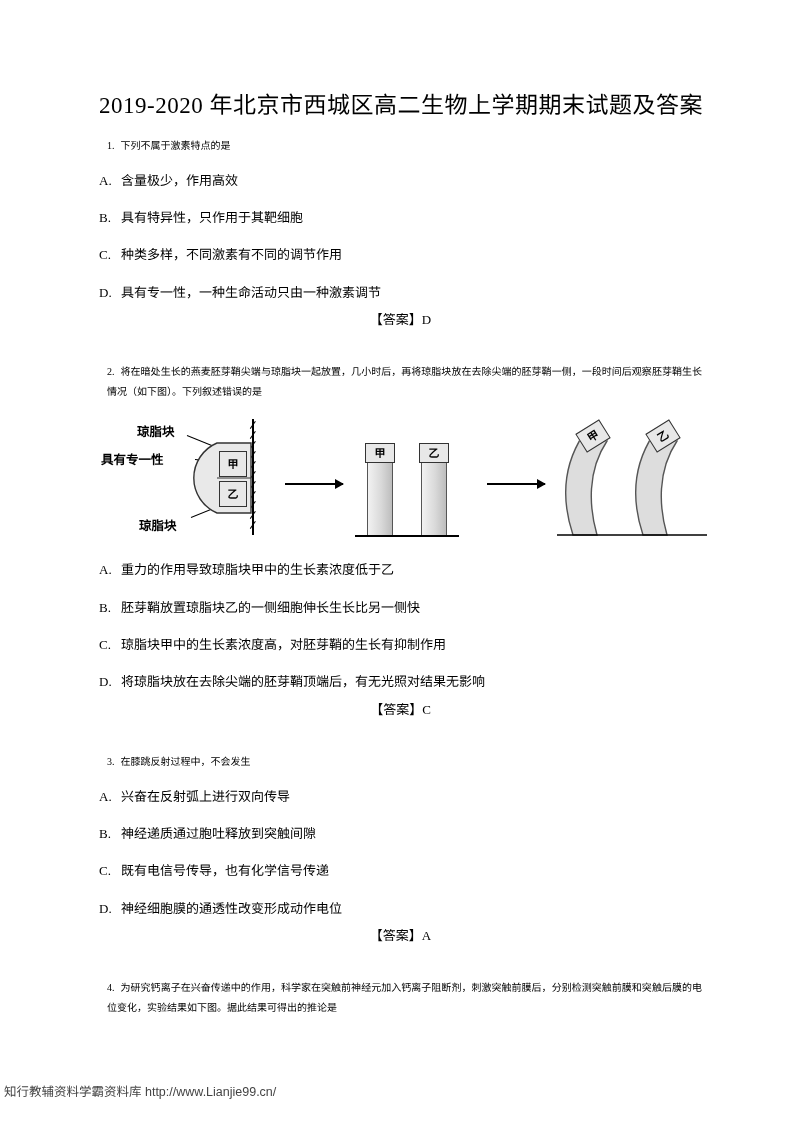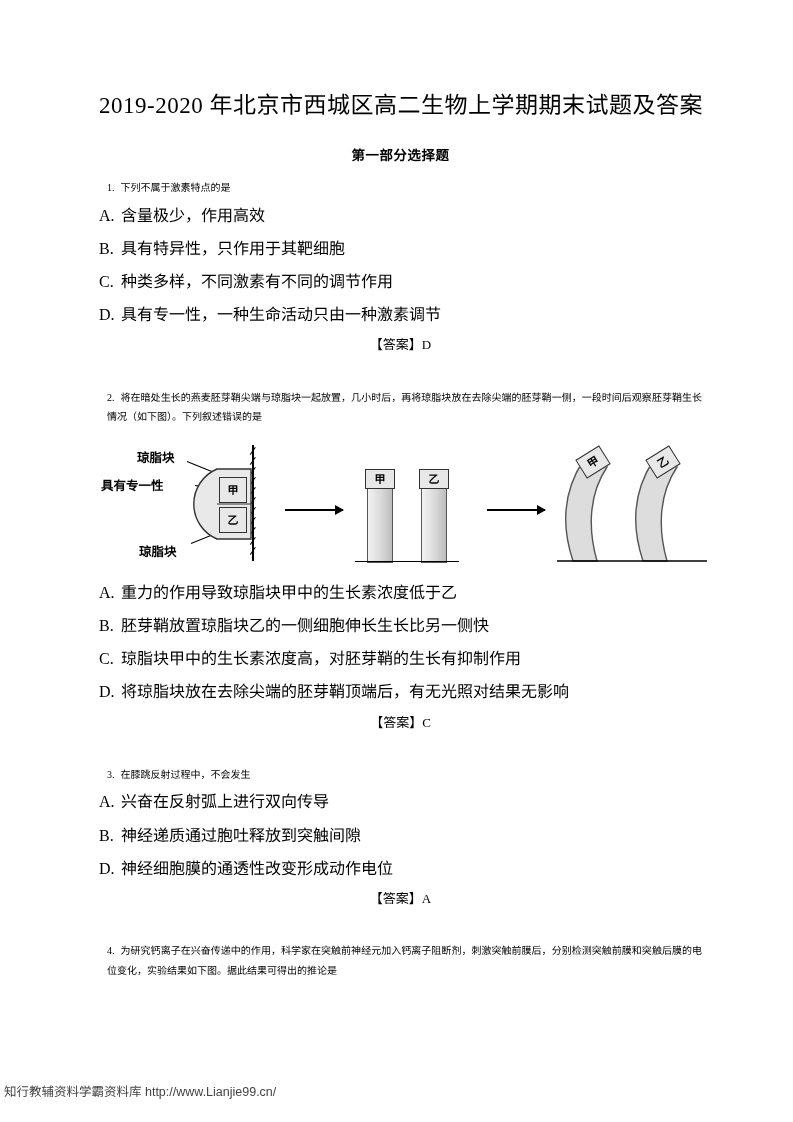--- a/index.html
+++ b/index.html
@@ -43,23 +43,23 @@
     font-size: 10px;
     line-height: 1.95;
     margin: 14px 0 0 8px;
     text-align: justify;
     text-justify: inter-ideograph;
   }
   .q-stem .qnum {
     margin-right: 6px;
   }
   .opt {
-    font-size: 16px;
+    font-size: 13px;
     line-height: 1.95;
-    margin: 2px 0 0 0;
+    margin: 12px 0 0 0;
   }
   .opt .lbl {
     display: inline-block;
     width: 22px;
   }
   .answer {
     font-size: 13px;
     line-height: 1.95;
     margin: 2px 0 0 0;
     text-align: center;
@@ -138,21 +138,20 @@
     font-family: "Liberation Sans", sans-serif;
   }
 </style>
 </head>
 <body>
 
 <div class="page">
 
   <h1 class="doc-title">2019-2020 年北京市西城区高二生物上学期期末试题及答案</h1>
 
-  <div class="section-heading">第一部分选择题</div>
 
   <div>
     <p class="q-stem"><span class="qnum">1.</span><span>下列不属于激素特点的是</span></p>
     <p class="opt"><span class="lbl">A.</span><span>含量极少，作用高效</span></p>
     <p class="opt"><span class="lbl">B.</span><span>具有特异性，只作用于其靶细胞</span></p>
     <p class="opt"><span class="lbl">C.</span><span>种类多样，不同激素有不同的调节作用</span></p>
     <p class="opt"><span class="lbl">D.</span><span>具有专一性，一种生命活动只由一种激素调节</span></p>
     <p class="answer">【答案】D</p>
   </div>
 
@@ -218,20 +217,21 @@
     <p class="opt"><span class="lbl">D.</span><span>将琼脂块放在去除尖端的胚芽鞘顶端后，有无光照对结果无影响</span></p>
     <p class="answer">【答案】C</p>
   </div>
 
   <div class="block-gap"></div>
 
   <div>
     <p class="q-stem"><span class="qnum">3.</span><span>在膝跳反射过程中，不会发生</span></p>
     <p class="opt"><span class="lbl">A.</span><span>兴奋在反射弧上进行双向传导</span></p>
     <p class="opt"><span class="lbl">B.</span><span>神经递质通过胞吐释放到突触间隙</span></p>
+    <p class="opt"><span class="lbl">C.</span><span>既有电信号传导，也有化学信号传递</span></p>
     <p class="opt"><span class="lbl">D.</span><span>神经细胞膜的通透性改变形成动作电位</span></p>
     <p class="answer">【答案】A</p>
   </div>
 
   <div class="block-gap"></div>
 
   <div>
     <p class="q-stem"><span class="qnum">4.</span><span>为研究钙离子在兴奋传递中的作用，科学家在突触前神经元加入钙离子阻断剂，刺激突触前膜后，分别检测突触前膜和突触后膜的电位变化，实验结果如下图。据此结果可得出的推论是</span></p>
   </div>
 

